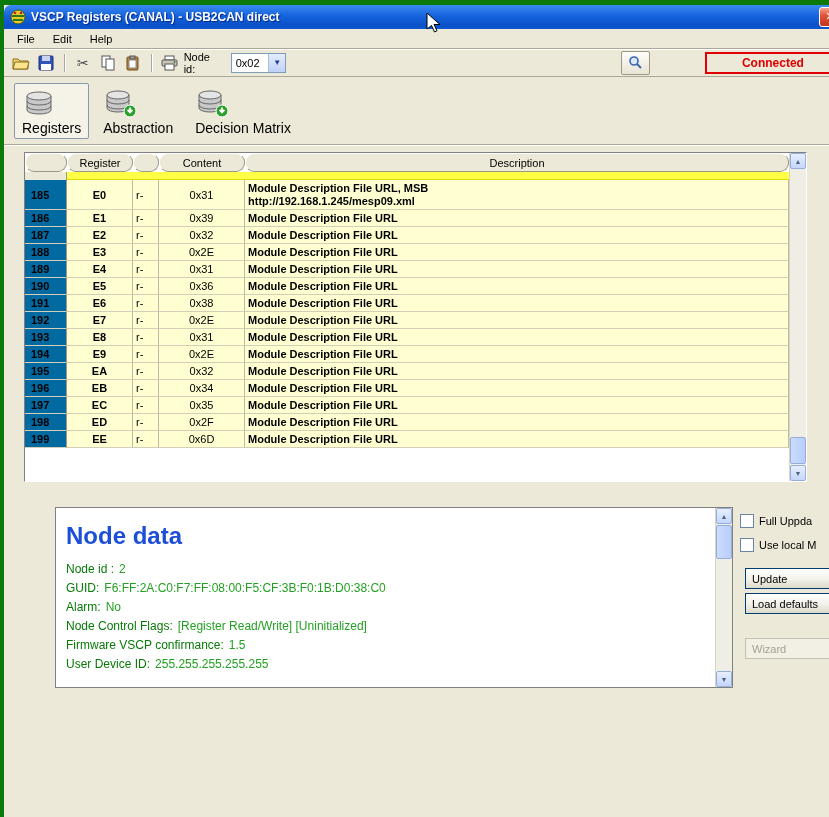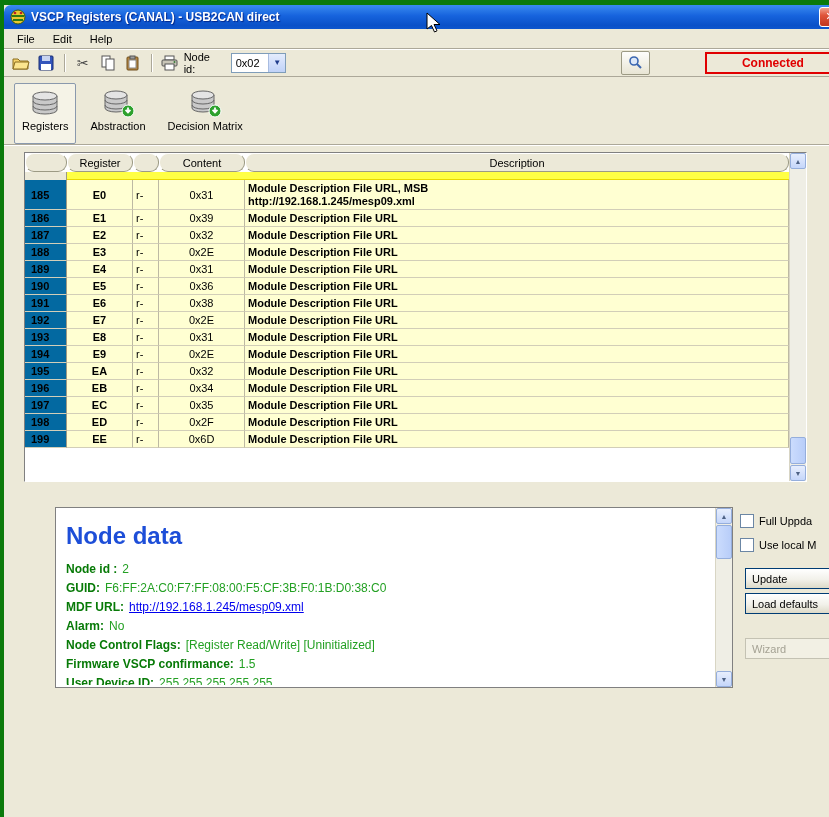--- a/index.html
+++ b/index.html
@@ -62,22 +62,22 @@
     border:2px solid #E00000;color:#E00000;font-weight:bold;font-size:12px;
     background:#ECE9D8;white-space:nowrap;
   }
   
   .moderow{
     position:absolute;left:0;top:72px;right:0;height:68px;background:#ECE9D8;
     border-bottom:1px solid #ACA899;box-shadow:0 1px 0 #FFFFFF;
     display:flex;align-items:flex-start;padding:6px 0 0 10px;box-sizing:border-box;gap:6px;
   }
   .modebtn{
-    display:flex;flex-direction:column;align-items:center;gap:2px;
-    padding:4px 7px 11px 7px;border:1px solid transparent;font-size:11px;
+    display:flex;flex-direction:column;align-items:flex-start;gap:2px;
+    padding:4px 7px 2px 7px;border:1px solid transparent;font-size:14px;
   }
   .modebtn.selected{border:1px solid #8A99AD;background:#F5F3E7;border-radius:2px;}
   
   .tablebox{
     position:absolute;left:20px;top:147px;width:783px;height:330px;
     background:#fff;border:1px solid;border-color:#808080 #FFFFFF #FFFFFF #808080;
     box-sizing:border-box;overflow:hidden;
   }
   .thead{
     position:absolute;left:0;top:0;right:17px;height:19px;
@@ -119,21 +119,21 @@
     border:1px solid #95AEDC;border-radius:2px;box-sizing:border-box;
   }
   
   .nodepanel{
     position:absolute;left:51px;top:502px;width:678px;height:181px;
     background:#fff;border:1px solid #808080;box-sizing:border-box;overflow:hidden;
   }
   .ndcontent{position:absolute;left:10px;top:2px;right:22px;bottom:2px;overflow:hidden;}
   .ndheading{font-size:24px;font-weight:bold;margin:12px 0 12px 0;color:#1d4ed8;}
   .ndline{margin:4px 0;font-size:12px;line-height:15px;white-space:nowrap;}
-  .ndlabel{color:#077A07;font-weight:bold;margin-right:5px;}
+  .ndlabel{color:#077A07;font-weight:normal;margin-right:5px;}
   .ndvalue{color:#23A023;}
   .ndvalue.link{color:#0000EE;text-decoration:underline;}
   
   .sidepanel{position:absolute;left:734px;top:509px;width:112px;}
   .cbrow{display:flex;align-items:center;gap:5px;margin:0 0 10px 2px;white-space:nowrap;}
   .cb{width:12px;height:12px;background:#fff;border:1px solid #6B86A4;flex:0 0 12px;box-sizing:content-box;}
   .xpbtn{
     display:block;width:90px;height:21px;margin:0 0 4px 7px;
     border:1px solid #003C74;border-radius:0;
     background:linear-gradient(180deg,#FFFFFF 0%,#F2F1EA 55%,#DDDAC8 100%);
@@ -435,23 +435,20 @@
     <div class="ndcontent">
       <div class="ndheading">Node data</div>
       <div>
           <div class="ndline">
     <span class="ndlabel">Node id :</span><span class="ndvalue">2</span>
   </div>
           <div class="ndline">
     <span class="ndlabel">GUID:</span><span class="ndvalue">F6:FF:2A:C0:F7:FF:08:00:F5:CF:3B:F0:1B:D0:38:C0</span>
   </div>
           <div class="ndline">
-    <span class="ndlabel">MDF URL:</span><span class="ndvalue link">http://192.168.1.245/mesp09.xml</span>
-  </div>
-          <div class="ndline">
     <span class="ndlabel">Alarm:</span><span class="ndvalue">No</span>
   </div>
           <div class="ndline">
     <span class="ndlabel">Node Control Flags:</span><span class="ndvalue">[Register Read/Write] [Uninitialized]</span>
   </div>
           <div class="ndline">
     <span class="ndlabel">Firmware VSCP confirmance:</span><span class="ndvalue">1.5</span>
   </div>
           <div class="ndline">
     <span class="ndlabel">User Device ID:</span><span class="ndvalue">255.255.255.255.255</span>

